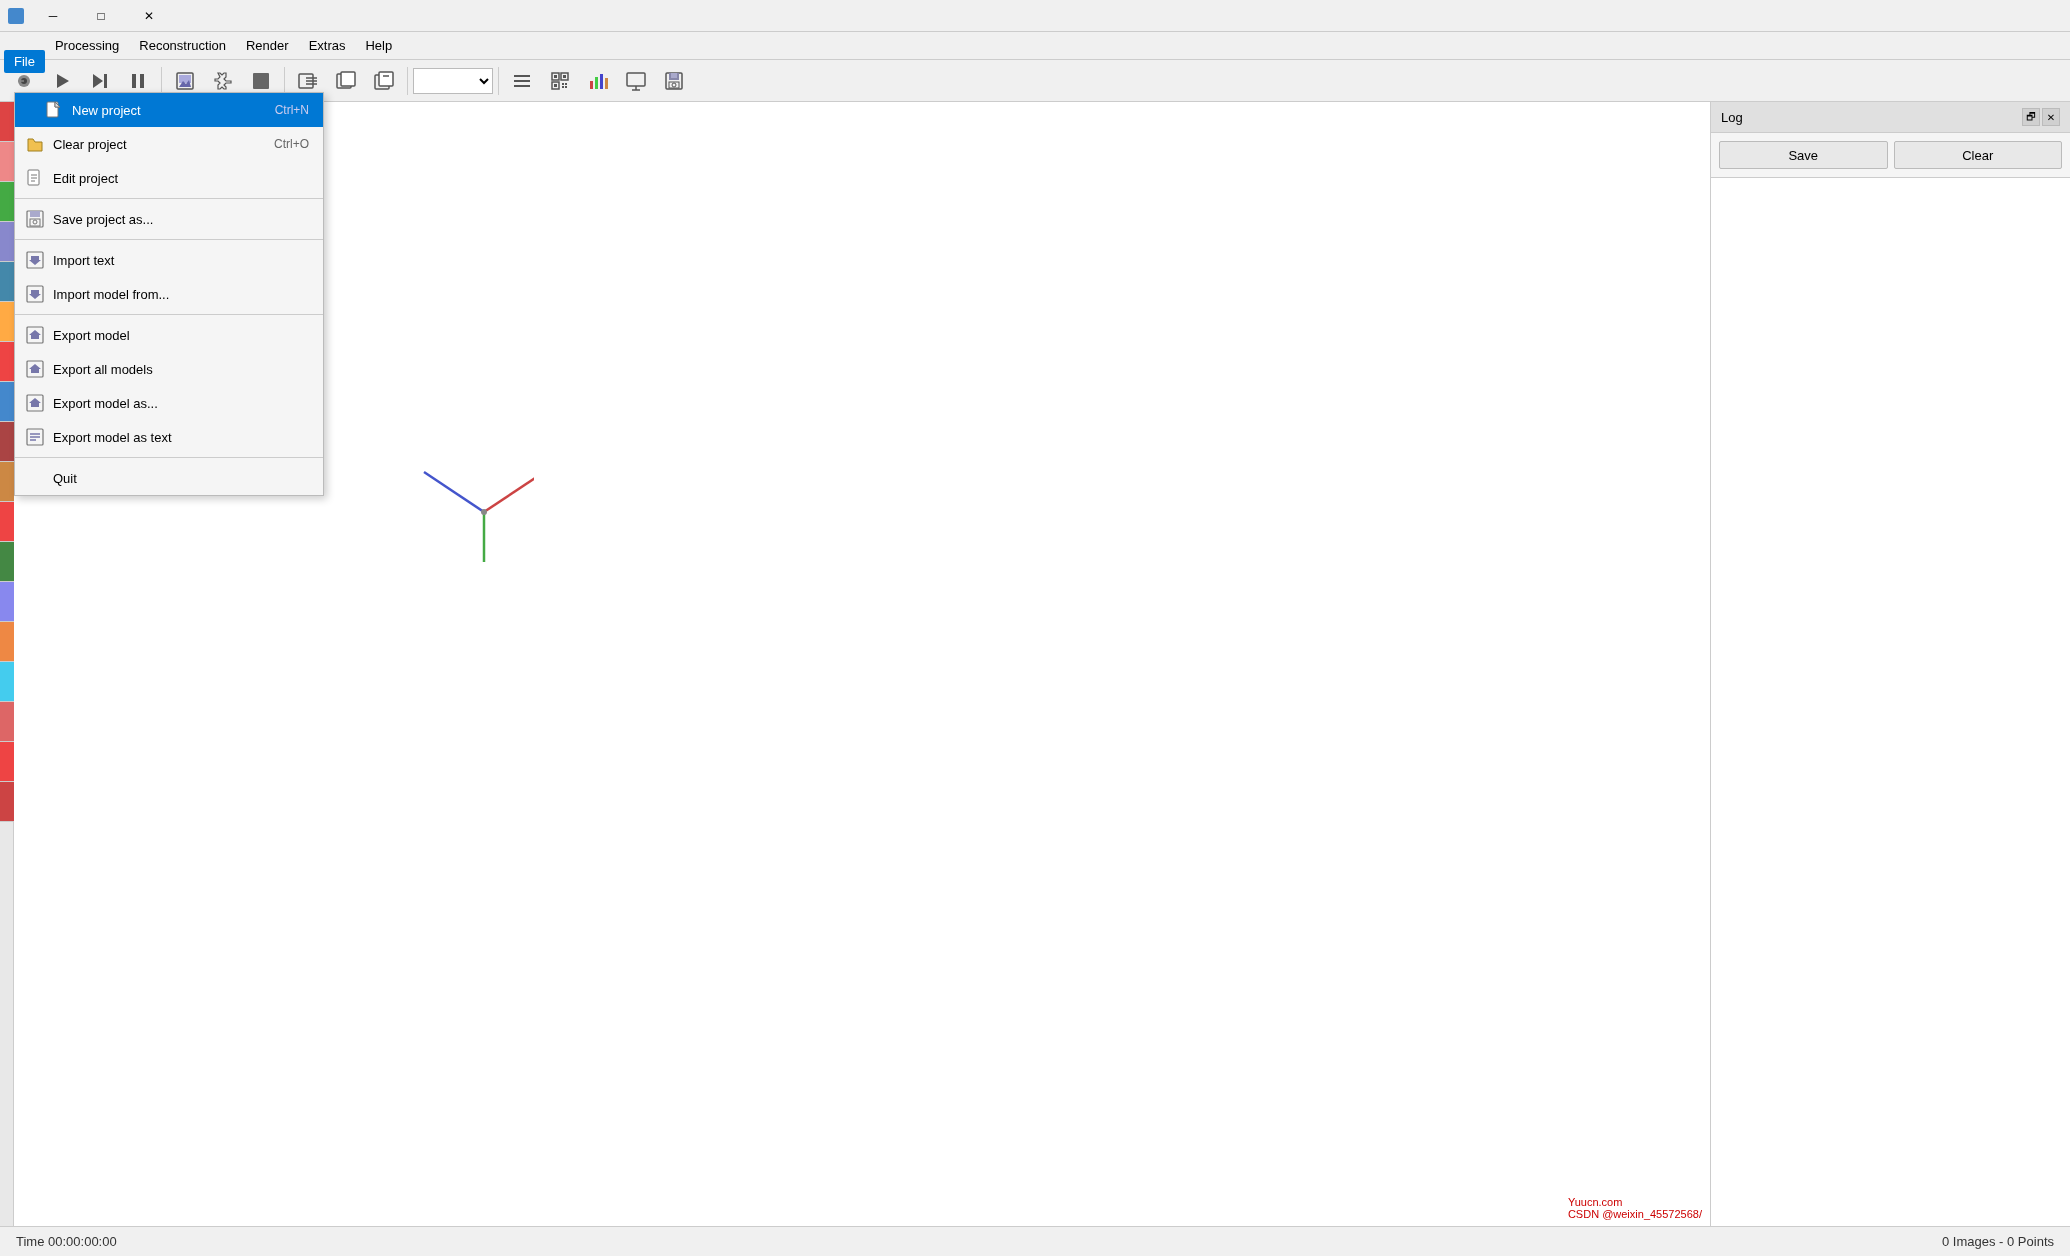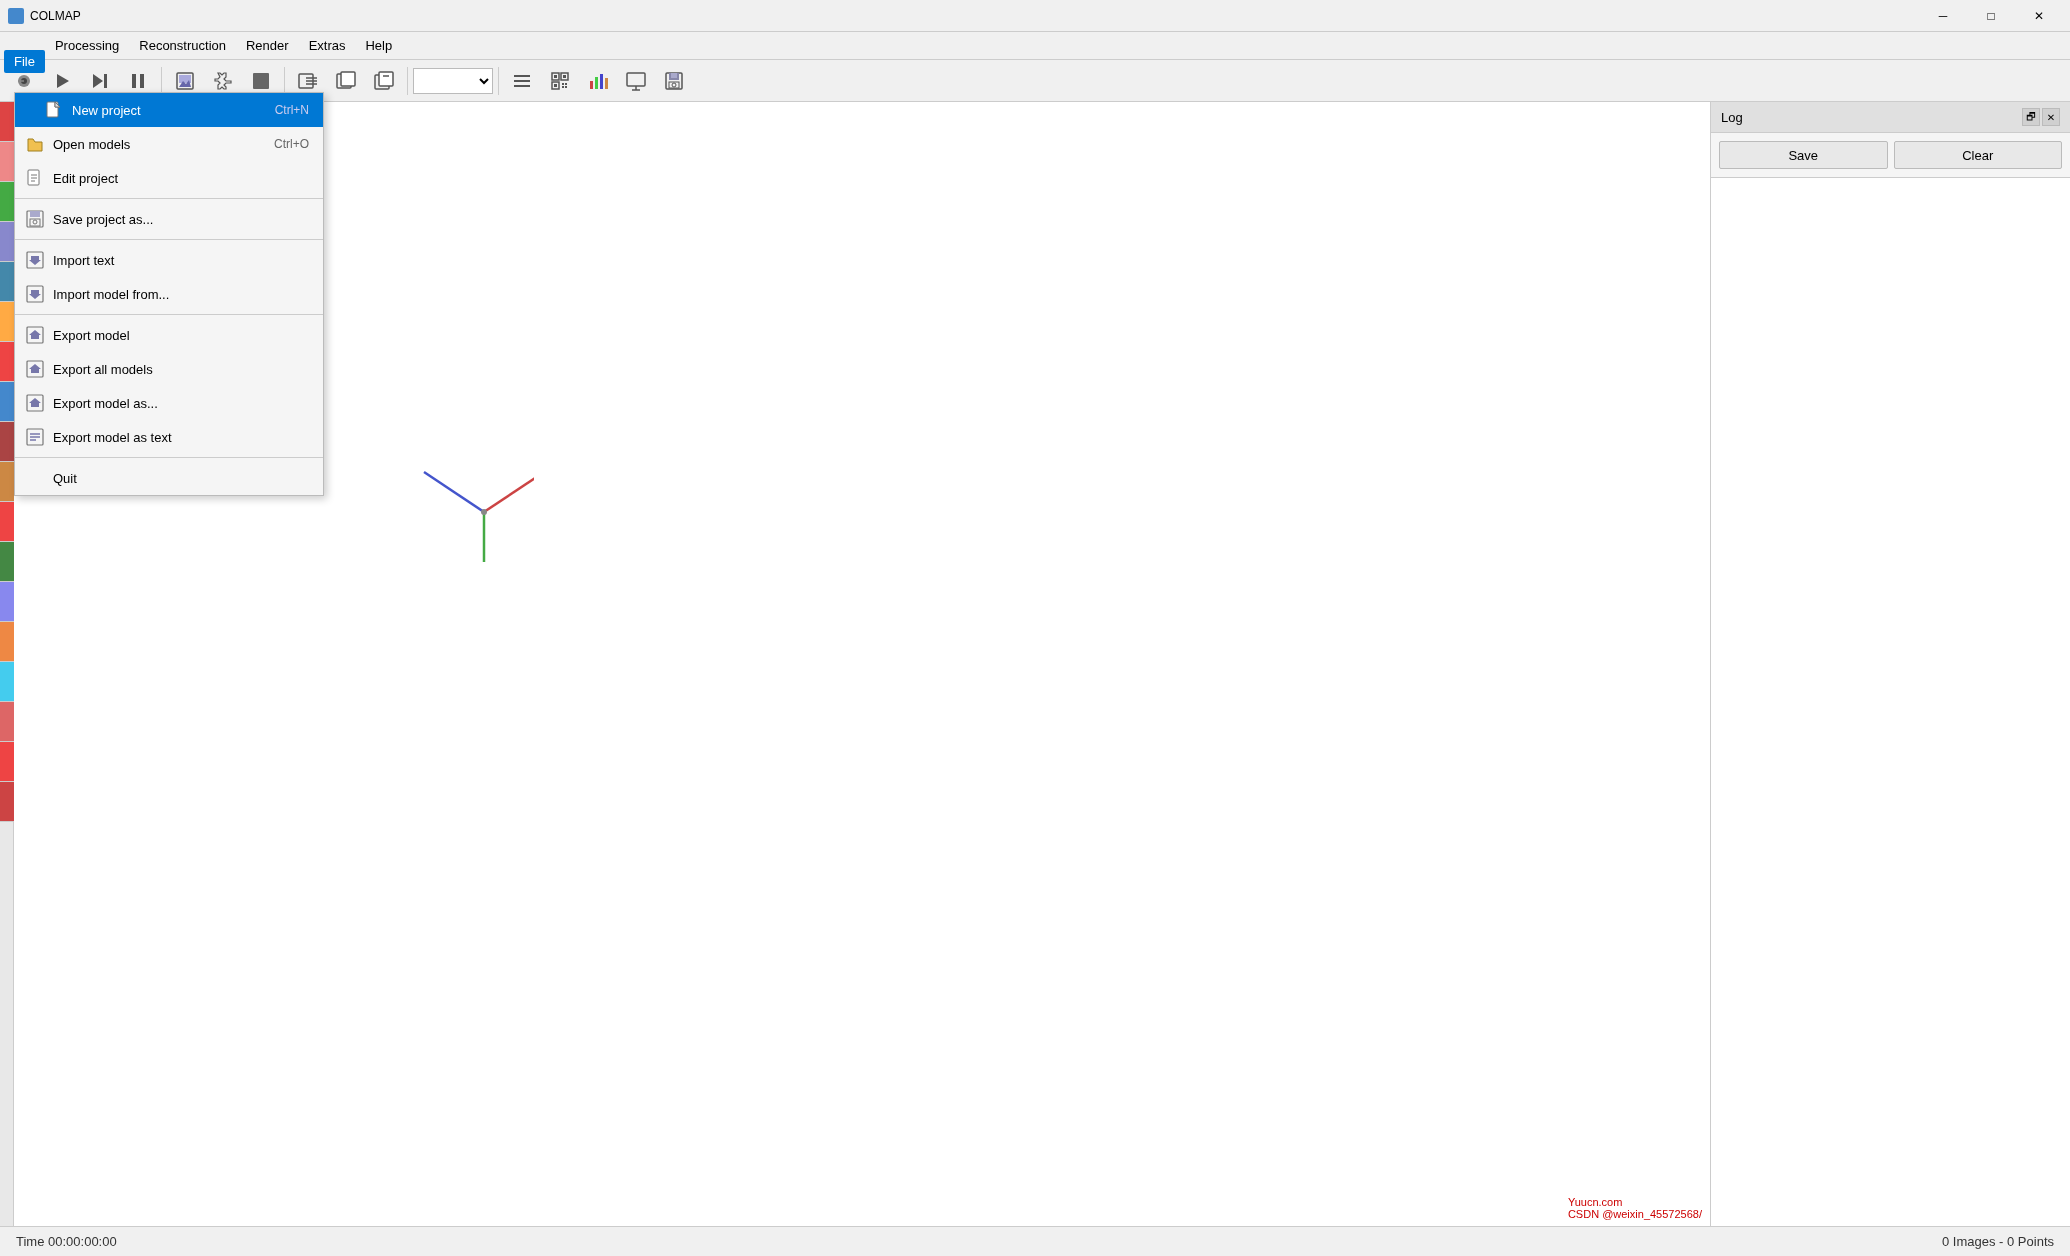--- a/index.html
+++ b/index.html
@@ -245,21 +245,20 @@
       font-size: 11px;
       color: #cc0000;
       pointer-events: none;
     }
   </style>
 </head>
 <body>
 
 <div id="title-bar">
   <div class="app-icon"></div>
-  <span class="title-text">COLMAP</span>
   <div class="window-controls">
     <button class="win-btn">─</button>
     <button class="win-btn">□</button>
     <button class="win-btn close">✕</button>
   </div>
 </div>
 
 <div id="menu-bar">
   <div class="menu-item active">File</div>
   <div class="menu-item">Processing</div>
@@ -452,21 +451,21 @@
     <span class="item-label">New project</span>
     <span class="item-shortcut">Ctrl+N</span>
   </div>
 
   <div class="dropdown-item">
     <div class="item-icon">
       <svg width="18" height="18" viewBox="0 0 18 18">
           <path d="M2 4 L2 16 L16 16 L16 7 L9 7 L7 4 Z" fill="#f0c050" stroke="#a08020" stroke-width="1"></path>
         </svg>
     </div>
-    <span class="item-label">Open models</span>
+    <span class="item-label">Clear project</span>
     <span class="item-shortcut">Ctrl+O</span>
   </div>
 
   <div class="dropdown-item">
     <div class="item-icon">
       <svg width="18" height="18" viewBox="0 0 18 18">
           <rect x="2" y="1" width="11" height="15" rx="1" fill="white" stroke="#777" stroke-width="1"></rect>
           <line x1="5" y1="6" x2="11" y2="6" stroke="#777" stroke-width="1"></line>
           <line x1="5" y1="9" x2="11" y2="9" stroke="#777" stroke-width="1"></line>
           <line x1="5" y1="12" x2="9" y2="12" stroke="#777" stroke-width="1"></line>

